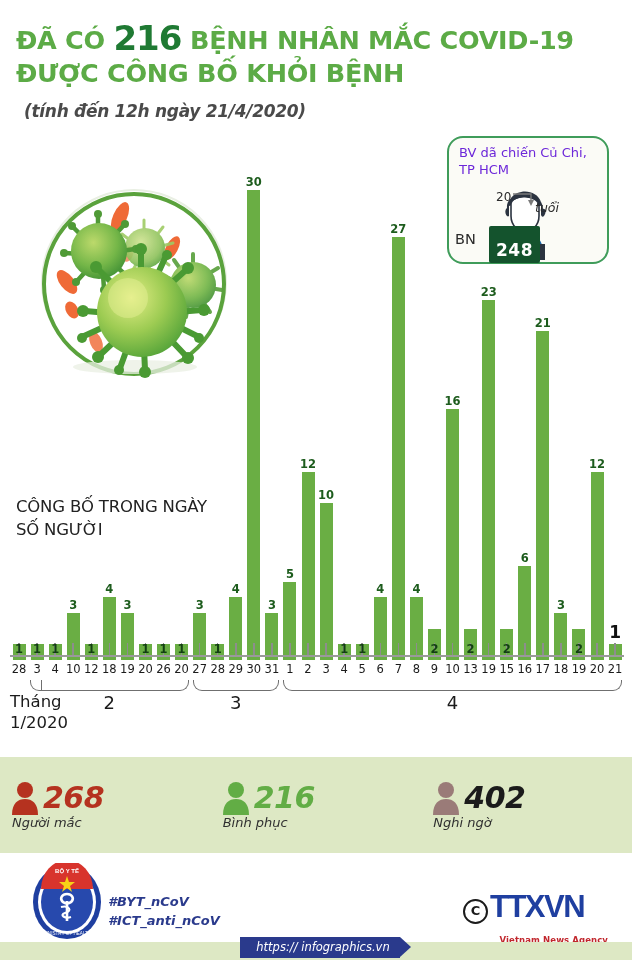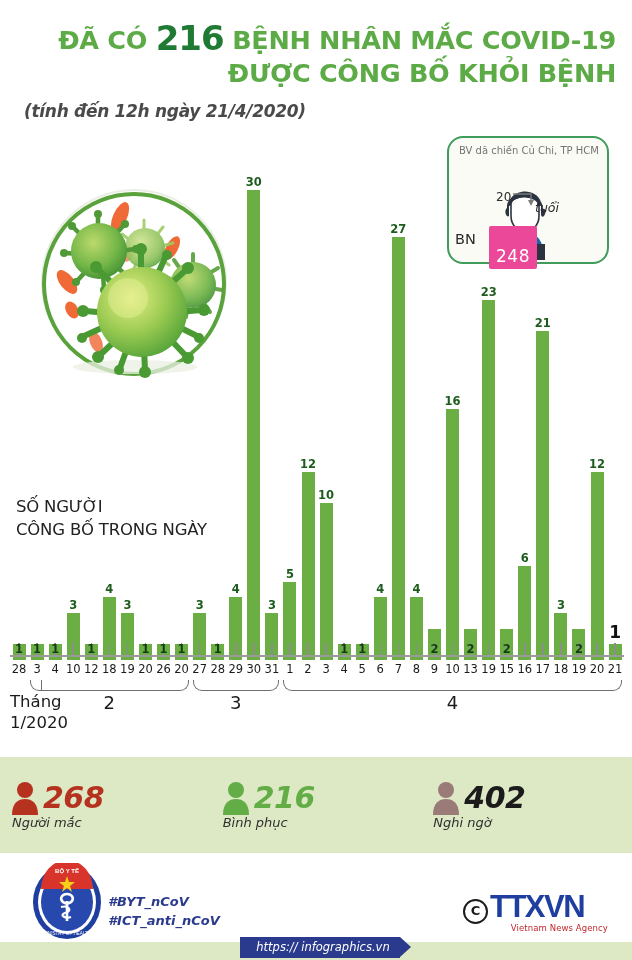--- a/index.html
+++ b/index.html
@@ -7,48 +7,48 @@
     width:632px;height:960px;
     font-family:"DejaVu Sans","Liberation Sans",sans-serif;
     background:#ffffff;overflow:hidden;position:relative;
   }
   .page{position:relative;width:632px;height:960px;background:#fff;}
 
   
   .header{padding:18px 16px 0 16px;}
   .title{
     font-weight:bold;font-size:25.5px;line-height:1.18;
-    color:#5cab46;letter-spacing:-0.3px;text-align:right;
+    color:#5cab46;letter-spacing:-0.3px;
   }
   .title .big{
     color:#1f7a33;font-size:34px;font-weight:bold;
     letter-spacing:-1px;vertical-align:-1px;
   }
   .subtitle{
     margin-top:13px;font-style:italic;font-weight:bold;
     font-size:17px;color:#4a4a4a;letter-spacing:-0.3px;margin-left:8px;
   }
 
   
   .callout{
     position:absolute;left:447px;top:136px;width:162px;height:128px;
     border:2px solid #3f9c5a;border-radius:16px;background:#fbfbf6;
     box-sizing:border-box;
   }
   .callout-txt{
     position:absolute;left:10px;top:6px;width:144px;
-    font-size:10px;color:#737373;line-height:1.32;
+    font-size:13px;color:#6d28d9;line-height:1.32;
   }
   .callout-person{position:absolute;left:36px;top:44px;width:80px;height:78px;}
   .bn-label{
     position:absolute;left:6px;top:93px;font-size:14.5px;color:#2b2b2b;
   }
   .bn-badge{
-    position:absolute;left:40px;top:88px;background:#ec4899;color:#fff;
-    font-size:17px;font-weight:normal;padding:20px 7px 3px 7px;border-radius:2px;
+    position:absolute;left:40px;top:88px;background:#14532d;color:#fff;
+    font-size:17px;font-weight:bold;padding:14px 7px 3px 7px;border-radius:2px;
     letter-spacing:0.5px;
   }
   .age-num{
     position:absolute;left:47px;top:52px;font-size:12px;color:#2b2b2b;
   }
   .age-word{
     position:absolute;left:86px;top:62px;font-size:12.5px;font-style:italic;
     color:#2b2b2b;
   }
 
@@ -150,22 +150,22 @@
     position:absolute;left:463px;top:46px;width:21px;height:21px;
     border:2px solid #1b1b1b;border-radius:50%;font-size:13px;font-weight:bold;
     text-align:center;line-height:19px;color:#1b1b1b;
   }
   .ttxvn{position:absolute;left:490px;top:38px;width:118px;height:44px;}
   .ttx-text{
     font-size:31px;font-weight:bold;color:#1f3fa0;letter-spacing:-1.5px;
     line-height:1;font-family:"Liberation Sans",sans-serif;
   }
   .ttx-sub{
-    font-size:8.5px;font-weight:normal;color:#c1272d;letter-spacing:0.1px;
-    margin-top:1px;text-align:right;
+    font-size:8.5px;font-weight:bold;color:#c1272d;letter-spacing:0.1px;
+    margin-top:13px;text-align:right;
   }
   .urlbar{
     position:absolute;left:0;bottom:0;width:632px;height:18px;
     background:#dde8c4;
   }
   .urlbox{
     position:absolute;left:240px;bottom:2px;width:160px;height:21px;
     background:#2a3a8c;
   }
   .urlbox:after{
@@ -321,22 +321,22 @@
     <svg style="position:absolute;left:64px;top:52px;" width="26" height="18" viewBox="0 0 26 18">
       <path d="M0 4 L18 4 L18 13" stroke="#7a7a7a" stroke-width="1.4" fill="none"></path>
       <path d="M18 16 L15 10 L21 10 Z" fill="#7a7a7a"></path>
     </svg>
     <div class="age-word">tuổi</div>
     <div class="bn-label">BN</div>
     <div class="bn-badge">248</div>
   </div>
 
   <div class="chart-caption">
+    <div>CÔNG BỐ TRONG NGÀY</div>
     <div>SỐ NGƯỜI</div>
-    <div>CÔNG BỐ TRONG NGÀY</div>
   </div>
 
   <div class="chart">
     <div class="bars" id="bars">
         <div class="bcell">
           <div class="bar" style="height: 16px; background: rgb(106, 174, 68);"></div>
           <div class="bval inside">1</div>
         </div>
         <div class="bcell">
           <div class="bar" style="height: 16px; background: rgb(106, 174, 68);"></div>

